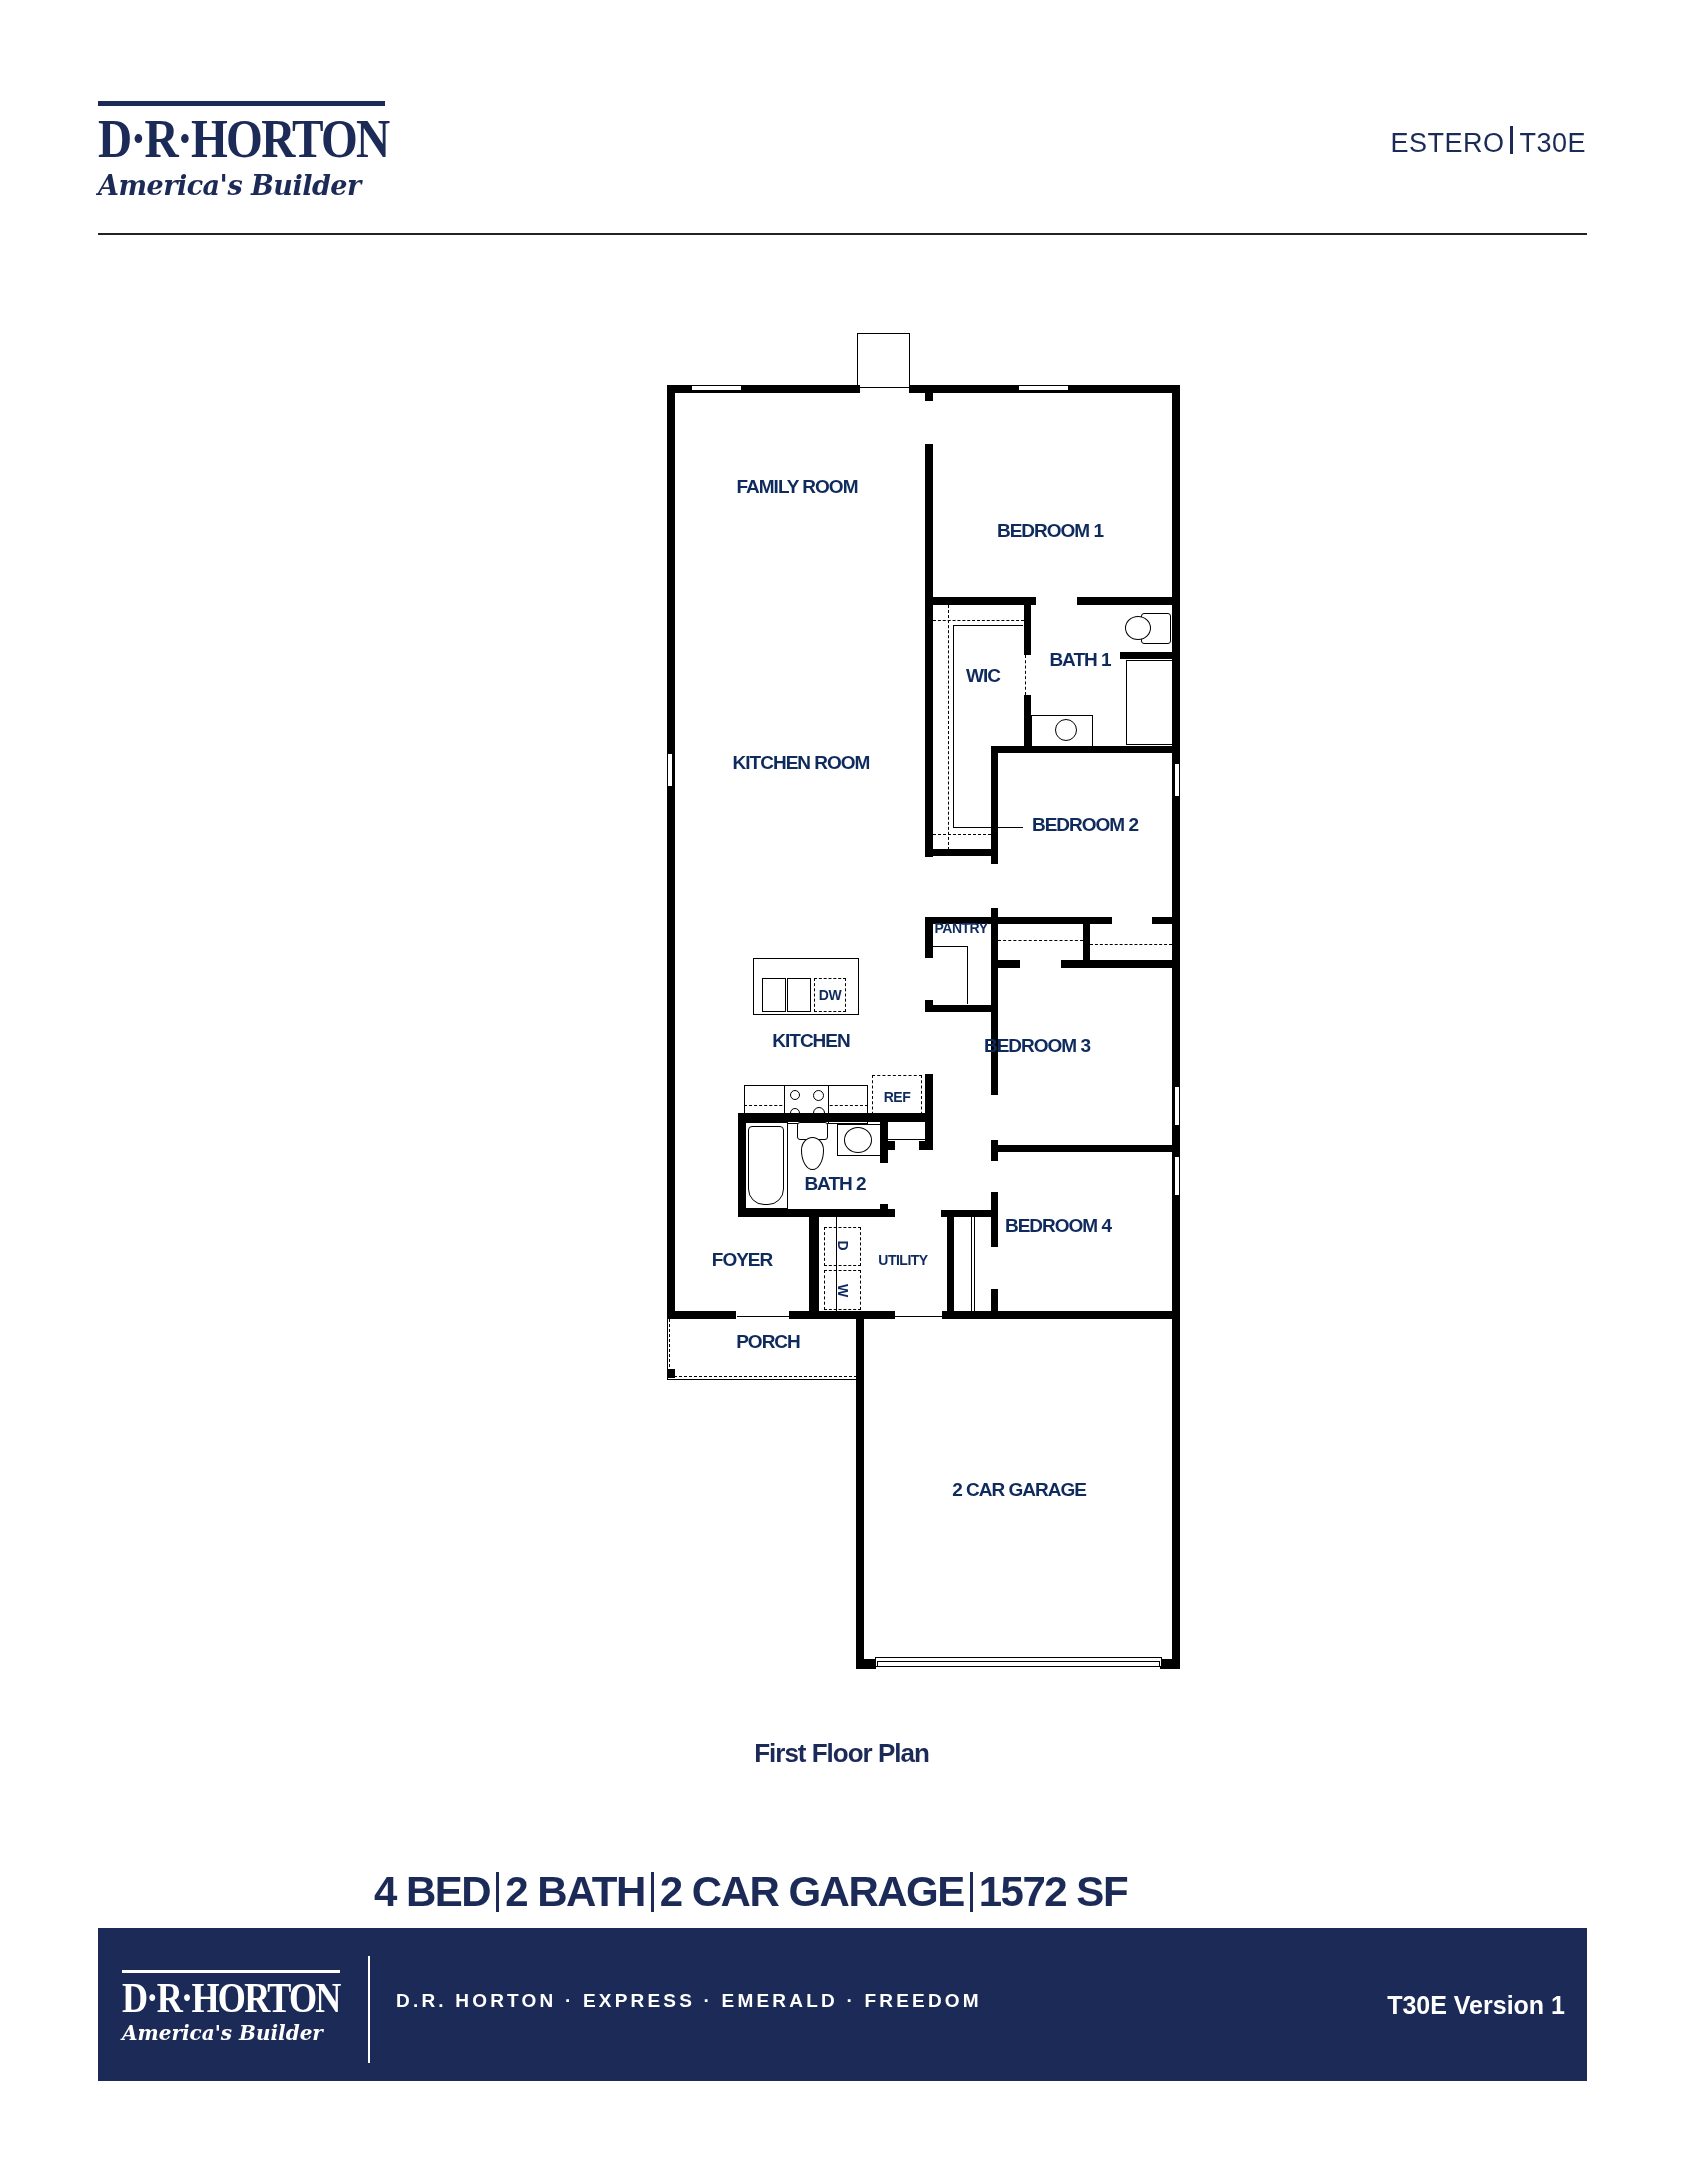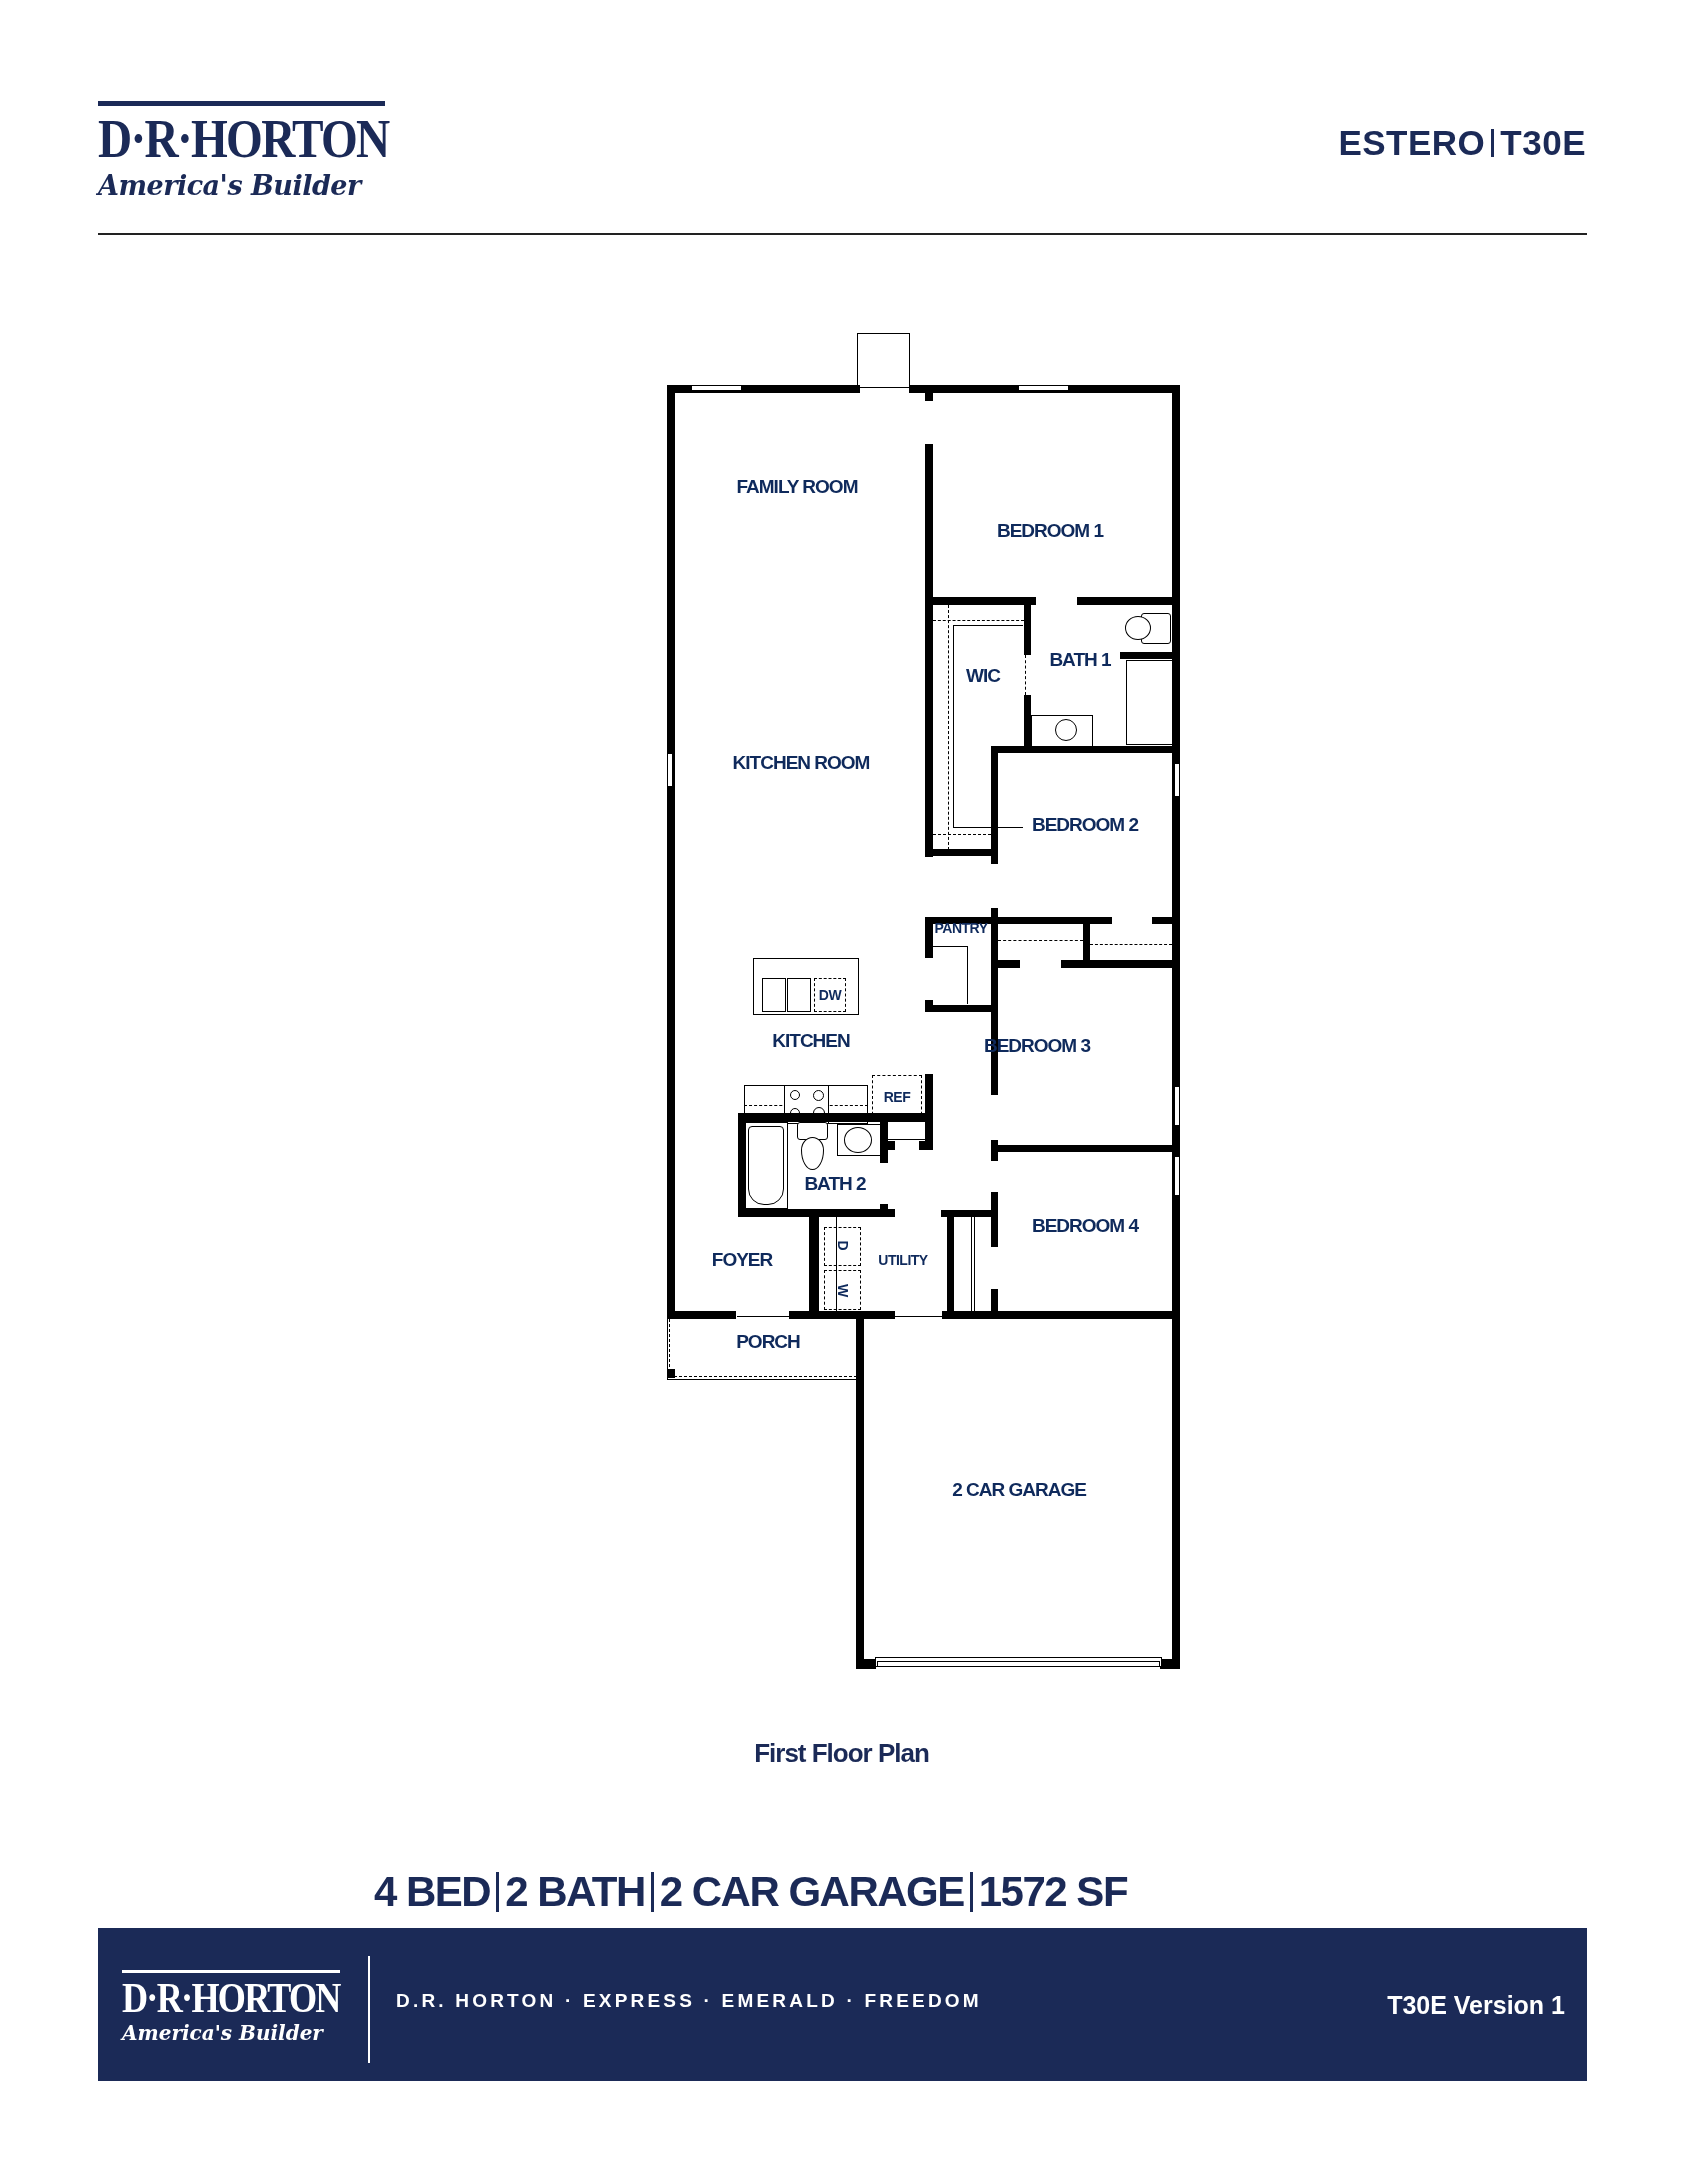--- a/index.html
+++ b/index.html
@@ -9,21 +9,21 @@
   
   .logo { position: absolute; left: 98px; top: 101px; width: 289px; }
   .logo .bar { height: 5px; background: #1b2a57; width: 287px; }
   .logo .brand { font-family: "Liberation Serif", serif; font-weight: bold; font-size: 55px;
                  line-height: 51px; letter-spacing: -2px; color: #1b2a57; margin-top: 7px;
                  transform: scaleX(0.86); transform-origin: left center; white-space: nowrap; }
   .logo .tagline { font-family: "DejaVu Serif", serif; font-style: italic; font-weight: bold;
                    font-size: 27px; line-height: 32px; color: #1b2a57; margin-top: 6px;
                    white-space: nowrap; letter-spacing: -0.5px; }
 
-  .plan-title { position: absolute; right: 97px; top: 123px; font-weight: bold; font-size: 35px;
+  .plan-title { position: absolute; right: 97px; top: 123px; font-weight: normal; font-size: 27px;
                 line-height: 40px; color: #1b2a57; letter-spacing: 0.5px; white-space: nowrap; }
   .plan-title .sep { display: inline-block; width: 3px; height: 28px; background: #1b2a57;
                      margin: 0 6px; vertical-align: -2px; }
 
   .header-rule { position: absolute; left: 98px; top: 233px; width: 1489px; height: 2px; background: #222; }
 
   
   .plan { position: absolute; left: 0; top: 0; width: 1683px; height: 1733px; }
   .wall { position: absolute; background: #000; }
   .thin { position: absolute; border: 1.5px solid #000; box-sizing: border-box; background: #fff; }
@@ -197,21 +197,21 @@
   <div class="room-label" style="left:797px; top:487px;">FAMILY ROOM</div>
   <div class="room-label" style="left:1050px; top:487px;margin-top:44px;">BEDROOM 1</div>
   <div class="room-label" style="left:983px; top:676px;">WIC</div>
   <div class="room-label" style="left:1080px; top:660px;">BATH 1</div>
   <div class="room-label" style="left:801px; top:763px;">KITCHEN ROOM</div>
   <div class="room-label" style="left:1085px; top:825px;">BEDROOM 2</div>
   <div class="room-label small" style="left:961px; top:928px;">PANTRY</div>
   <div class="room-label" style="left:811px; top:1041px;">KITCHEN</div>
   <div class="room-label" style="left:1037px; top:1046px;">BEDROOM 3</div>
   <div class="room-label" style="left:835px; top:1184px;">BATH 2</div>
-  <div class="room-label" style="left:1085px; top:1226px;">BEDROOM 4</div>
+  <div class="room-label" style="left:1058px; top:1226px;">BEDROOM 4</div>
   <div class="room-label" style="left:742px; top:1260px;">FOYER</div>
   <div class="room-label small" style="left:903px; top:1260px;">UTILITY</div>
   <div class="room-label" style="left:768px; top:1342px;">PORCH</div>
   <div class="room-label" style="left:1019px; top:1490px;">2 CAR GARAGE</div>
 </div>
 
 <div class="caption">First Floor Plan</div>
 
 <div class="summary">
   <span>4 BED</span><span class="sep"></span><span>2 BATH</span><span class="sep"></span><span>2 CAR GARAGE</span><span class="sep"></span><span>1572 SF</span>

